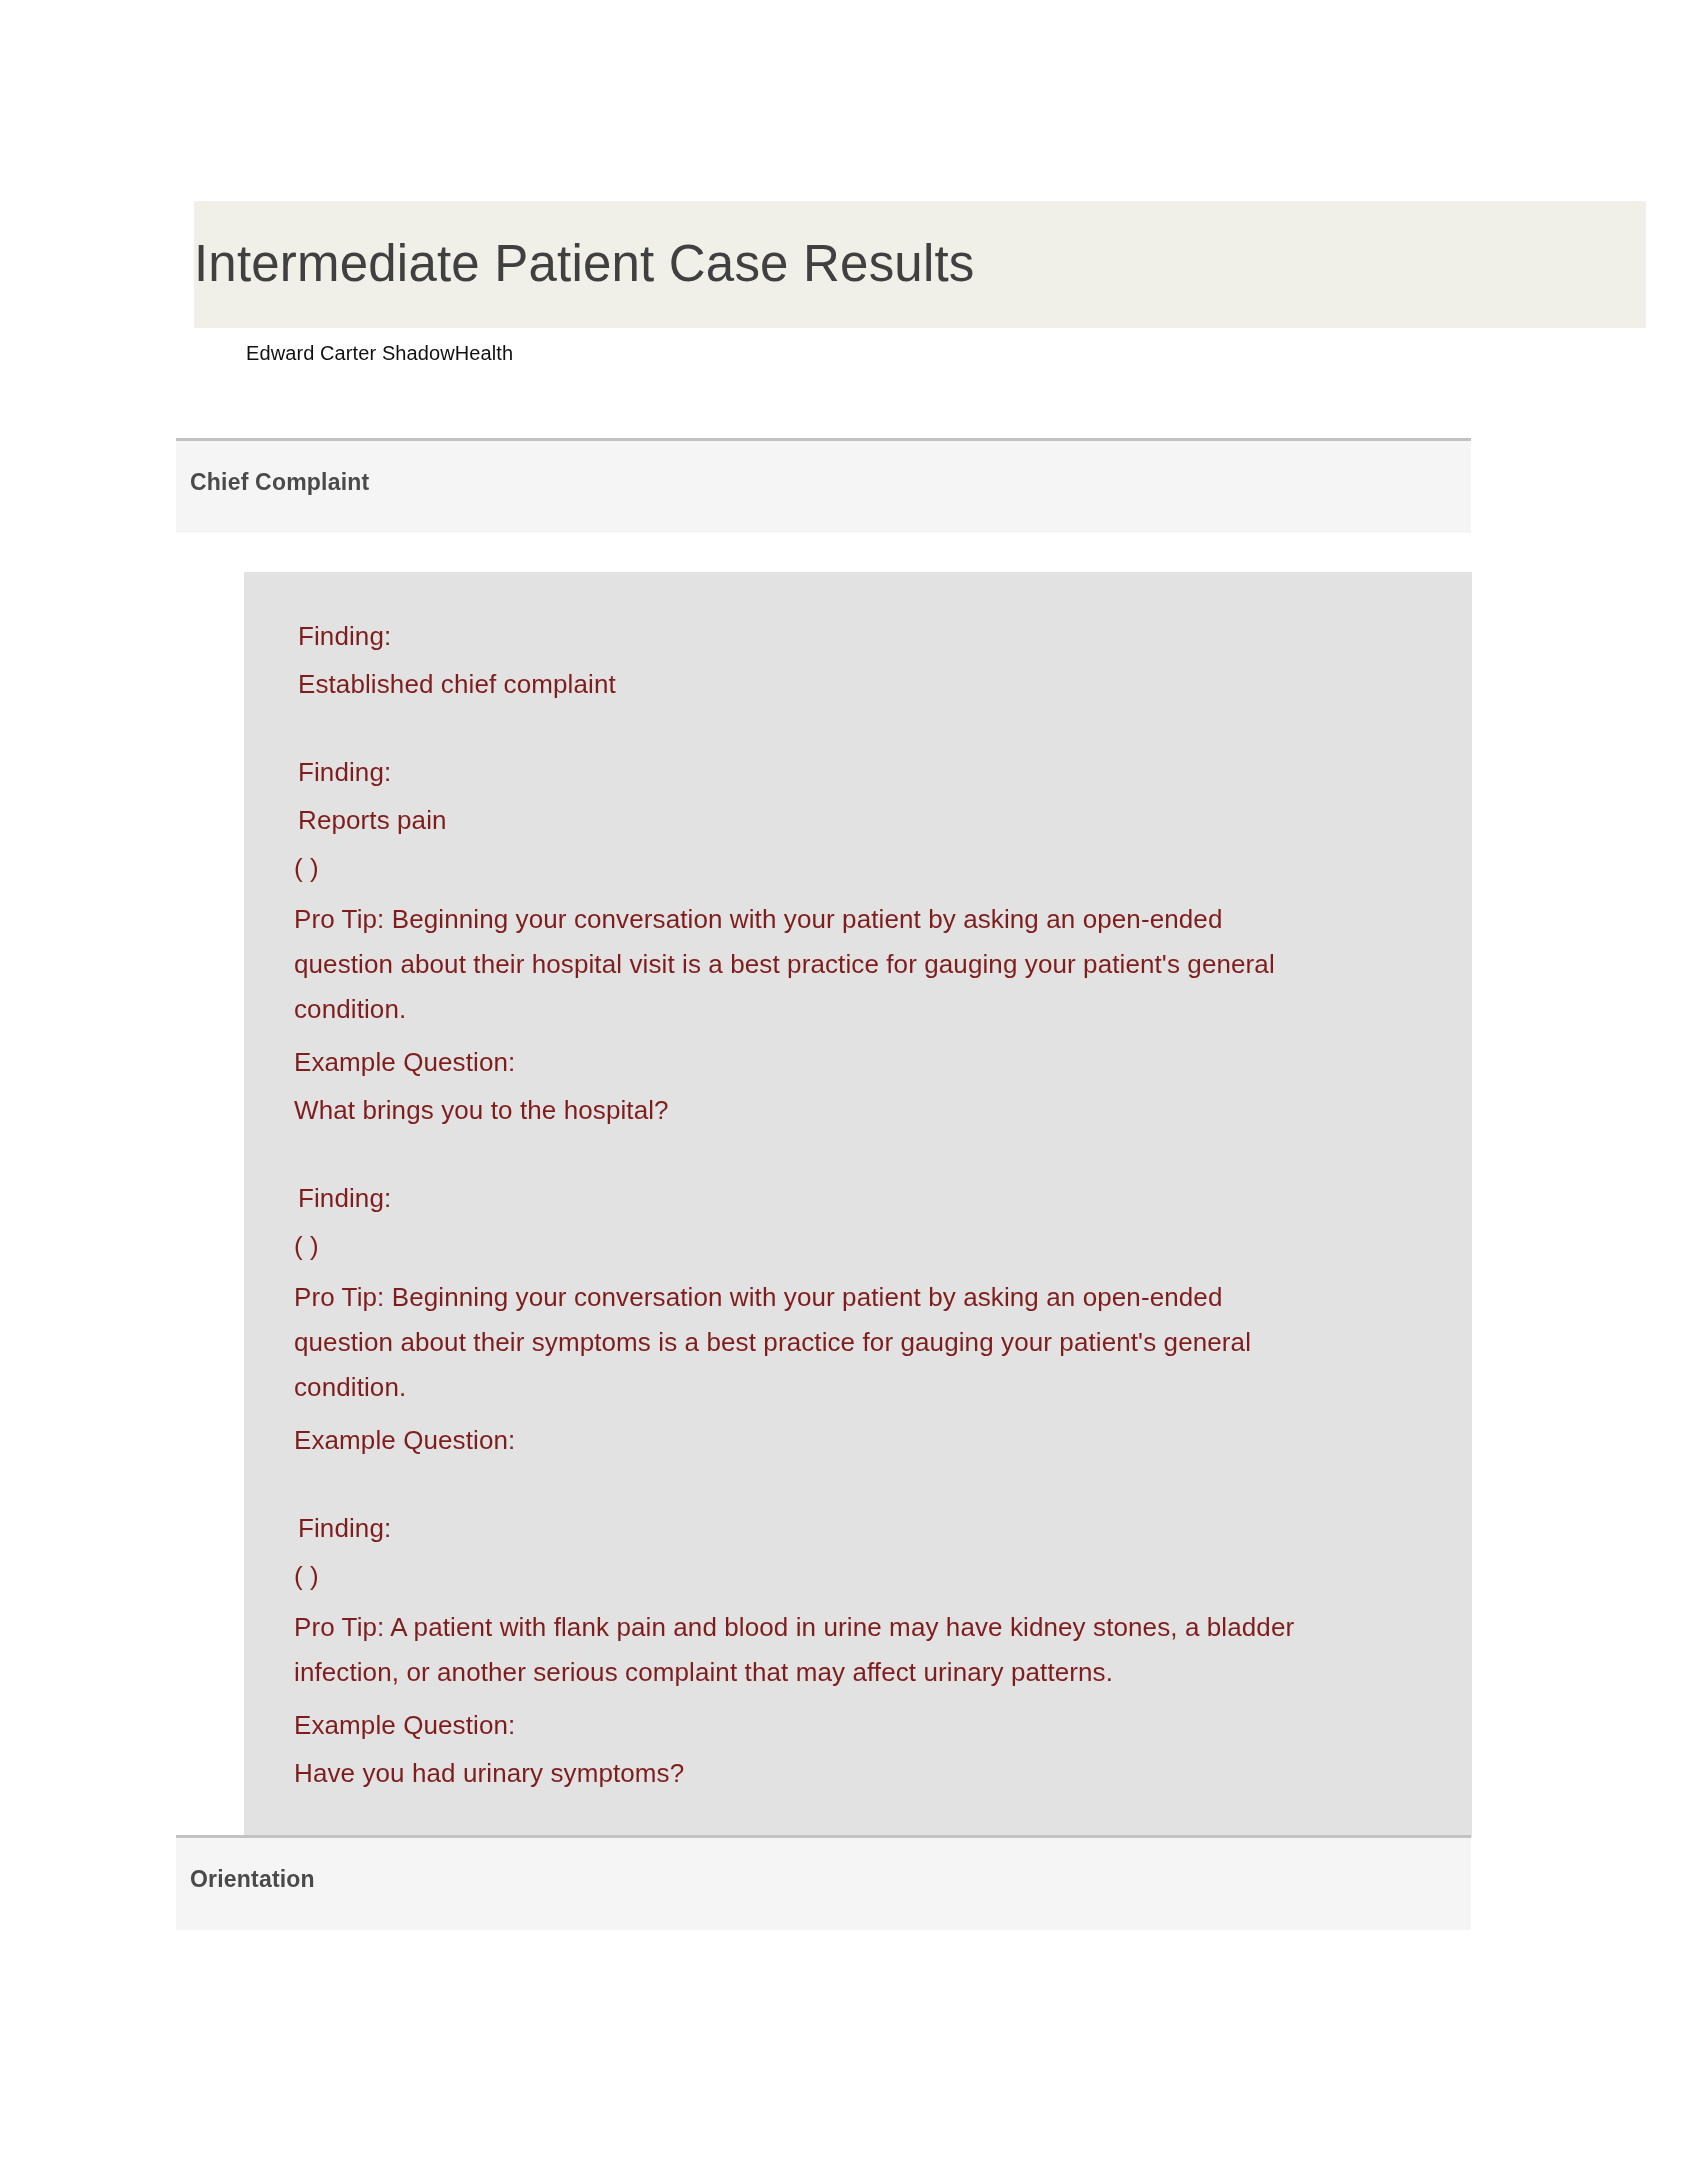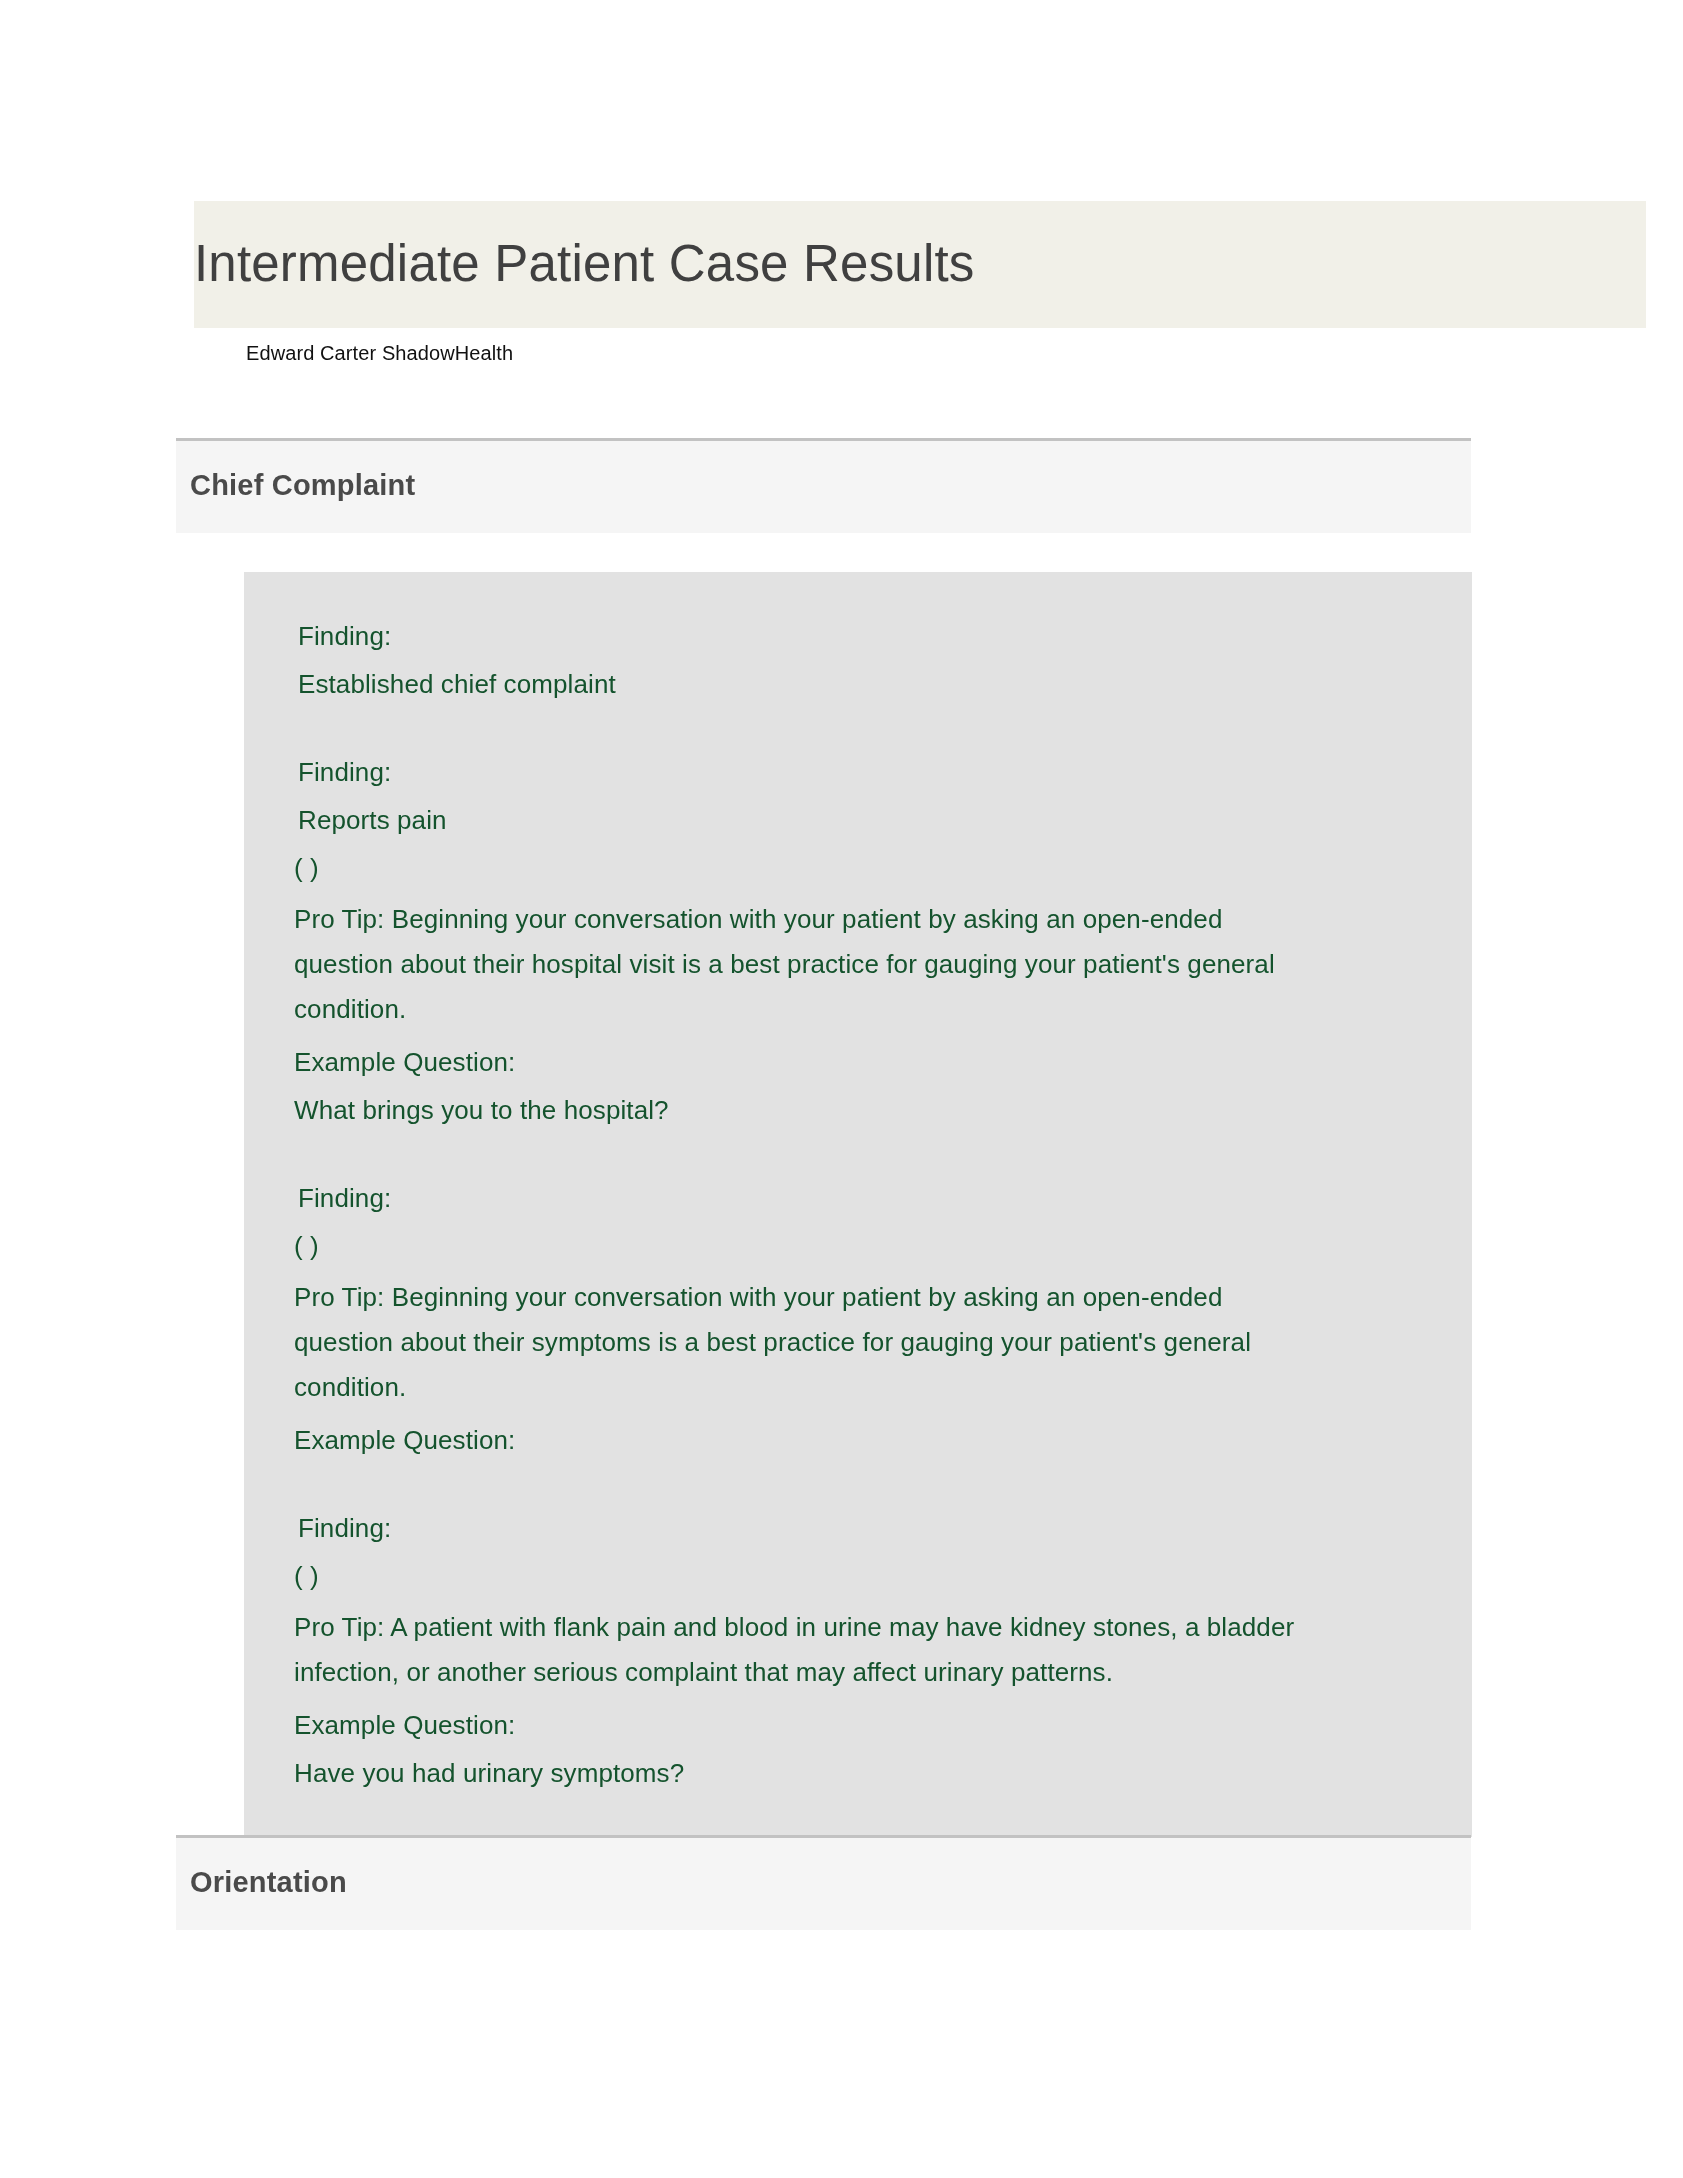--- a/index.html
+++ b/index.html
@@ -60,21 +60,21 @@
   
   .section-header {
     position: absolute;
     left: 176px;
     width: 1295px;
     background: #f5f5f5;
     border-top: 3px solid #c2c2c2;
     box-sizing: border-box;
   }
   .section-header .section-title {
-    font-size: 29px;
+    font-size: 23px;
     font-weight: bold;
     color: #4a4a4a;
     letter-spacing: 0.2px;
     padding-left: 14px;
     white-space: nowrap;
   }
   #sec-chief-complaint {
     top: 438px;
     height: 95px;
     padding-top: 28px;
@@ -96,21 +96,21 @@
   
   .finding-group {
     background: #e2e2e2;
     position: relative;
   }
   .finding-group .row {
     position: relative;
     background: #e2e2e2;
     font-size: 26px;
     line-height: 48px;
-    color: #14532d;
+    color: #7f1d1d;
     letter-spacing: 0.1px;
   }
   .row .row-inner {
     padding-left: 46px;
     padding-right: 26px;
   }
   
   .row.inset-a { margin-left: 0px;  margin-right: 8px; }
   .row.inset-b { margin-left: 8px;  margin-right: 0px; }
   .row.inset-c { margin-left: 4px;  margin-right: 4px; }

